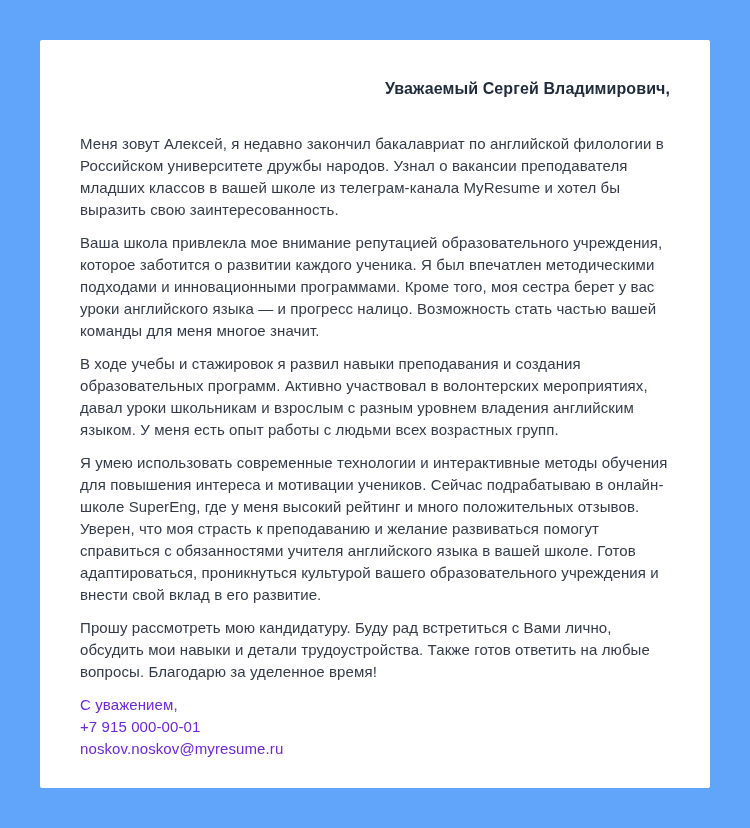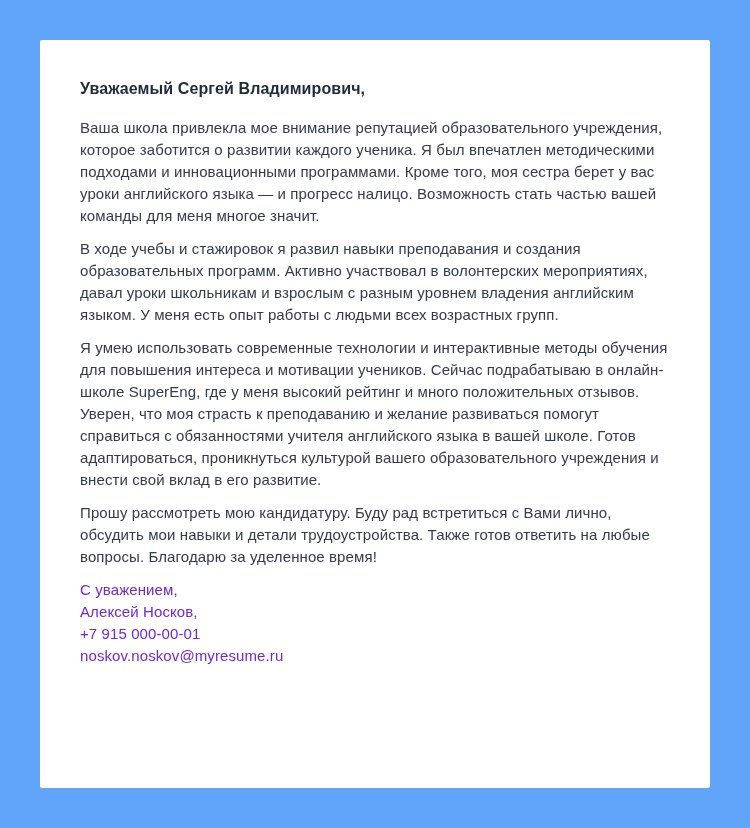--- a/index.html
+++ b/index.html
@@ -15,23 +15,23 @@
     inset: 40px;
     background: #FFFFFF;
     border-radius: 2px;
     padding: 37px 40px 32px 40px;
     overflow: hidden;
   }
   .greeting {
     font-size: 16px;
     font-weight: bold;
     color: #1F2A3C;
-    text-align: left;
+    text-align: right;
     line-height: 24px;
-    margin-bottom: 16px;
+    margin-bottom: 32px;
     letter-spacing: 0.1px;
   }
   .paragraph {
     font-size: 15px;
     line-height: 22px;
     color: #333B49;
     margin-top: 11px;
     letter-spacing: 0.1px;
   }
   .signature {
@@ -43,25 +43,25 @@
   }
   .signature div { display: block; }
 </style>
 </head>
 <body>
 
 <div class="card">
   <h1 class="greeting">Уважаемый Сергей Владимирович,</h1>
 
   <div>
+    <p class="paragraph">Меня зовут Алексей, я недавно закончил бакалавриат по английской филологии в Российском университете дружбы народов. Узнал о вакансии преподавателя младших классов в вашей школе из телеграм-канала MyResume и хотел бы выразить свою заинтересованность.</p>
     <p class="paragraph">Ваша школа привлекла мое внимание репутацией образовательного учреждения, которое заботится о развитии каждого ученика. Я был впечатлен методическими подходами и инновационными программами. Кроме того, моя сестра берет у вас уроки английского языка — и прогресс налицо. Возможность стать частью вашей команды для меня многое значит.</p>
     <p class="paragraph">В ходе учебы и стажировок я развил навыки преподавания и создания образовательных программ. Активно участвовал в волонтерских мероприятиях, давал уроки школьникам и взрослым с разным уровнем владения английским языком. У меня есть опыт работы с людьми всех возрастных групп.</p>
     <p class="paragraph">Я умею использовать современные технологии и интерактивные методы обучения для повышения интереса и мотивации учеников. Сейчас подрабатываю в онлайн-школе SuperEng, где у меня высокий рейтинг и много положительных отзывов. Уверен, что моя страсть к преподаванию и желание развиваться помогут справиться с обязанностями учителя английского языка в вашей школе. Готов адаптироваться, проникнуться культурой вашего образовательного учреждения и внести свой вклад в его развитие.</p>
     <p class="paragraph">Прошу рассмотреть мою кандидатуру. Буду рад встретиться с Вами лично, обсудить мои навыки и детали трудоустройства. Также готов ответить на любые вопросы. Благодарю за уделенное время!</p>
   </div>
 
   <div class="signature">
     <div>С уважением,</div>
-    <div>Алексей Носков,</div>
     <div>+7 915 000-00-01</div>
     <div>noskov.noskov@myresume.ru</div>
   </div>
 </div>
 
 </body></html>

